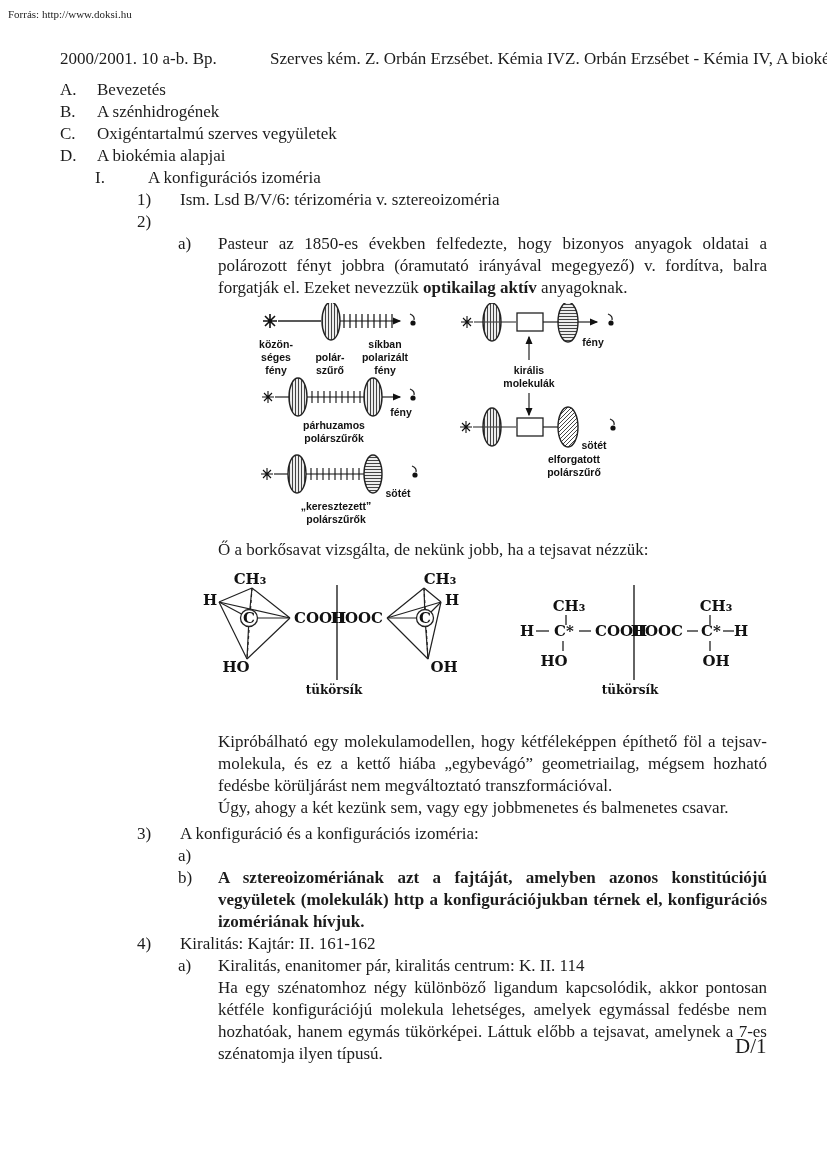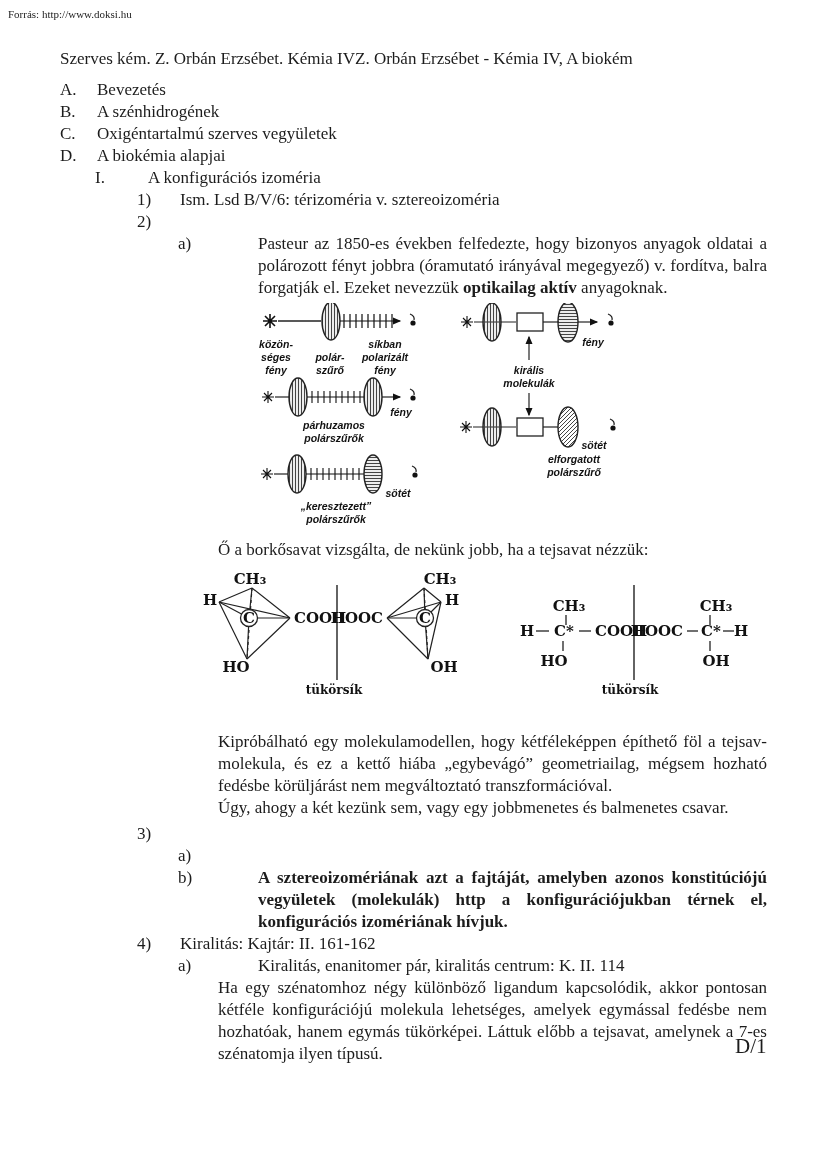--- a/index.html
+++ b/index.html
@@ -17,42 +17,43 @@
   .header-left { width:210px; flex:none; }
   .header-right { flex:none; }
   .row { display:flex; }
   .m-abc   { width:37px; flex:none; }
   .sec-row { padding-left:35px; }
   .m-roman { width:53px; flex:none; }
   .num-row { padding-left:77px; }
   .m-num   { width:43px; flex:none; }
   .sub-row { padding-left:118px; }
   .m-sub   { width:40px; flex:none; }
-  .sub-text { flex:1; text-align:justify;margin-left:40px; }
+  .sub-text { flex:1; text-align:justify; }
   .bold { font-weight:bold; }
   .plain-para { margin-left:158px; text-align:justify; }
   .note-line { margin-left:158px; }
-  .diagram-optics { position:relative; height:236px; margin-top:4px;font-style:italic; }
+  .diagram-optics { position:relative; height:236px; margin-top:4px; }
   .diagram-optics svg { position:absolute; left:180px; top:0; }
   .diagram-molecules { position:relative; height:142px; margin-top:6px; }
   .diagram-molecules svg { position:absolute; left:70px; top:0; }
   .dlabel { font-family:"Liberation Sans", sans-serif; font-weight:bold; font-size:10.5px; fill:#111; }
   .formula { font-family:"DejaVu Serif", "Liberation Serif", serif; font-weight:bold; font-size:15px; fill:#111; }
   .mirror-label { font-family:"DejaVu Serif", "Liberation Serif", serif; font-weight:bold; font-size:12px; fill:#111; }
   .stroke { stroke:#222; fill:none; }
   .footer { position:absolute; left:735px; top:1034px; font-size:21px; }
 </style>
 </head>
 <body>
 
 <div class="source-line">Forrás: http://www.doksi.hu</div>
 
 <div class="page">
 
   <div class="header-row">
+    <span class="header-left">2000/2001. 10 a-b. Bp.</span>
     <span class="header-right">Szerves kém. Z. Orbán Erzsébet. Kémia IVZ. Orbán Erzsébet - Kémia IV, A biokém</span>
   </div>
 
   <div class="row">
     <span class="m-abc">A.</span>
     <span>Bevezetés</span>
   </div>
   <div class="row">
     <span class="m-abc">B.</span>
     <span>A szénhidrogének</span>
@@ -257,20 +258,21 @@
         <text class="formula" x="586" y="99" text-anchor="middle">OH</text>
       </g>
     </svg>
   </div>
 
   <div class="plain-para" style="margin-top:22px;">Kipróbálható egy molekulamodellen, hogy kétféleképpen építhető föl a tejsav-molekula, és ez a kettő hiába „egybevágó” geometriailag, mégsem hozható fedésbe körüljárást nem megváltoztató transzformációval.</div>
   <div class="plain-para">Úgy, ahogy a két kezünk sem, vagy egy jobbmenetes és balmenetes csavar.</div>
 
   <div class="row num-row" style="margin-top:4px;">
     <span class="m-num">3)</span>
+    <span>A konfiguráció és a konfigurációs izoméria:</span>
   </div>
   <div class="row sub-row">
     <span class="m-sub">a)</span>
   </div>
   <div class="row sub-row">
     <span class="m-sub">b)</span>
     <div class="sub-text bold">A sztereoizomériának azt a fajtáját, amelyben azonos konstitúciójú vegyületek (molekulák) http a konfigurációjukban térnek el, konfigurációs izomériának hívjuk.</div>
   </div>
 
   <div class="row num-row">

